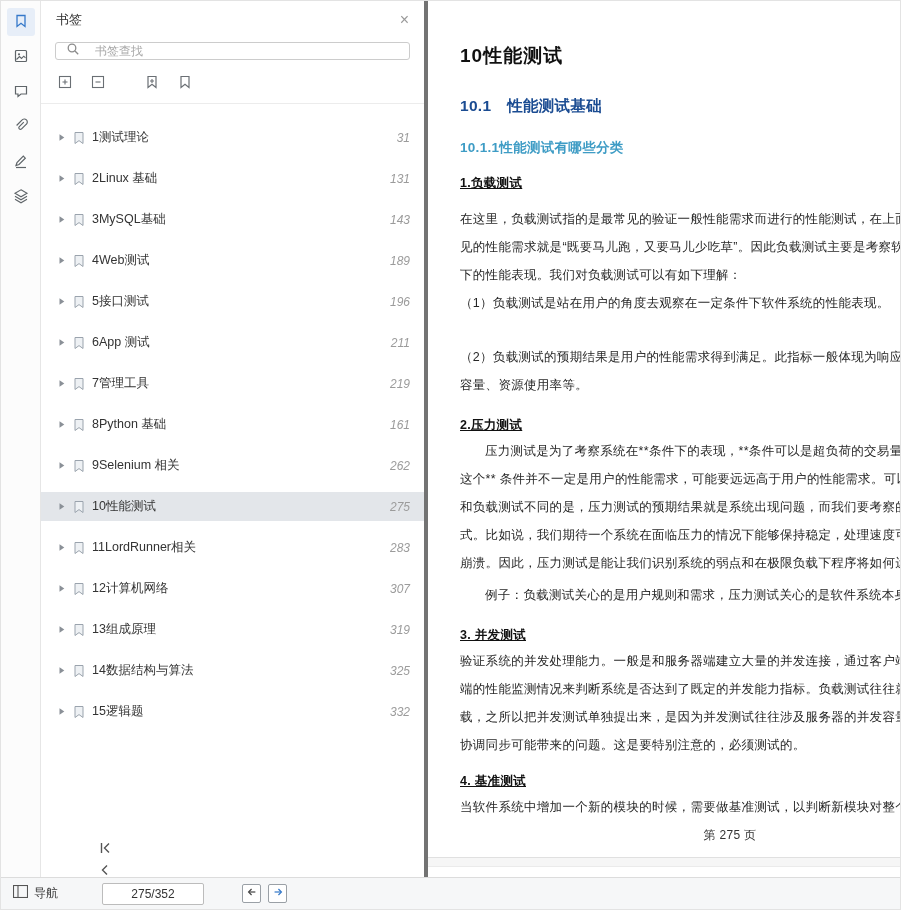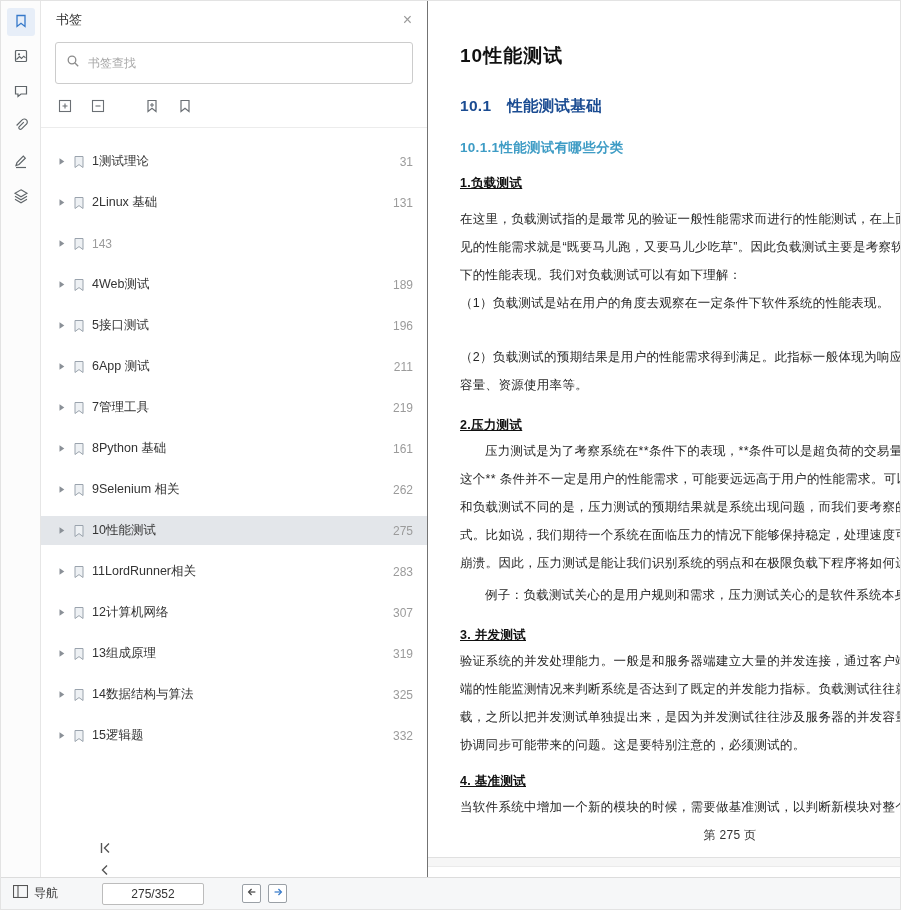--- a/index.html
+++ b/index.html
@@ -7,37 +7,37 @@
   body { font-family:"Liberation Sans","DejaVu Sans",sans-serif; }
   .app { width:901px; height:910px; display:flex; flex-direction:column; overflow:hidden; background:#fff; border:1px solid #e3e3e3; }
   .main-row { flex:1; display:flex; min-height:0; }
 
   
   .icon-rail { width:40px; background:#fcfcfc; border-right:1px solid #e6e6e6; padding-top:7px; display:flex; flex-direction:column; align-items:center; gap:7px; }
   .rail-btn { width:28px; height:28px; border:none; background:transparent; color:#5f6569; display:flex; align-items:center; justify-content:center; border-radius:3px; cursor:pointer; }
   .rail-btn.active { background:var(--rail-active-bg,#e7eef8); color:var(--accent,#3478c9); }
 
   
-  .bm-panel { width:387px; background:#fff; border-right:1px solid #737373; display:flex; flex-direction:column; }
+  .bm-panel { width:387px; background:#fff; border-right:4px solid #737373; display:flex; flex-direction:column; }
   .bm-header { height:38px; display:flex; align-items:center; padding:0 15px; }
   .bm-title { font-size:13px; color:#333; }
   .bm-close { margin-left:auto; color:#9a9a9a; font-size:16px; line-height:16px; cursor:pointer; }
-  .bm-search { margin:3px 14px 11px; height:42px; border:1px solid #ccc; border-radius:3px; display:flex; align-items:center; padding:0 10px; gap:8px; background:#fff; }
+  .bm-search { margin:3px 14px 11px; height:18px; border:1px solid #ccc; border-radius:3px; display:flex; align-items:center; padding:0 10px; gap:15px; background:#fff; }
   .bm-search input { border:none; outline:none; flex:1; font-size:12px; color:#333; font-family:inherit; background:transparent; }
   .bm-search input::placeholder { color:#a8a8a8; }
   .bm-tools { display:flex; align-items:center; gap:15px; padding:3px 15px 11px; border-bottom:1px solid #ececec; }
   .bm-tool { background:none; border:none; color:#6a6f74; width:18px; height:18px; display:flex; align-items:center; justify-content:center; cursor:pointer; padding:0; }
   .bm-tools .tool-gap { width:6px; }
   .bm-list { flex:1; overflow:hidden; padding-top:7px; }
   .bm-item { height:29px; display:flex; align-items:center; padding:0 14px 0 16px; gap:7px; font-size:12.5px; color:#333; cursor:pointer;margin-top:12px; }
   .bm-item.selected { background:var(--selected-row,#e3e6ea); }
   .bm-arrow { display:flex; width:9px; }
   .bm-ico { display:flex; }
   .bm-label { flex:1; white-space:nowrap; overflow:hidden; }
-  .bm-page { color:var(--page-num,#9b9b9b); font-size:12px; }
+  .bm-page { color:var(--page-num,#9b9b9b); font-size:12px;font-style:italic; }
 
   
   .content { flex:1; min-width:0; background:#fff; overflow:hidden; display:flex; flex-direction:column; }
   .page-inner { padding:40px 0 10px 32px; width:580px; flex:0 0 auto; }
   .blk { font-size:12.5px; line-height:28px; color:#262626; white-space:nowrap; letter-spacing:0.3px; }
   .blk-h1 { font-size:19px; font-weight:bold; color:#111; line-height:30px; letter-spacing:1px; }
   .blk-h2 { font-size:15.5px; font-weight:bold; color:var(--h2,#1b4c92); line-height:26px; }
   .blk-h3 { font-size:13.5px; font-weight:bold; color:var(--h3,#3e9cc5); line-height:22px; }
   .blk-bold { font-weight:bold; text-decoration:underline; line-height:24px; color:#111; }
   .blk-footer { text-align:center; width:540px; line-height:24px; font-size:12px; color:#333; }
@@ -184,20 +184,21 @@
     <span class="bm-arrow">
       <svg width="9" height="9" viewBox="0 0 9 9">
                 <path d="M2.5 1.2L7.3 4.5 2.5 7.8z" fill="#8a9097"></path>
               </svg>
     </span>
     <span class="bm-ico">
       <svg width="12" height="14" viewBox="0 0 12 14">
                 <path d="M2 1.5h8v11l-4-2.9-4 2.9z" fill="#eef1f4" stroke="#9aa3ad" stroke-width="1"></path>
               </svg>
     </span>
+    <span class="bm-label">3MySQL基础</span>
     <span class="bm-page">143</span>
   </div>
 
   <div class="bm-item">
     <span class="bm-arrow">
       <svg width="9" height="9" viewBox="0 0 9 9">
                 <path d="M2.5 1.2L7.3 4.5 2.5 7.8z" fill="#8a9097"></path>
               </svg>
     </span>
     <span class="bm-ico">

